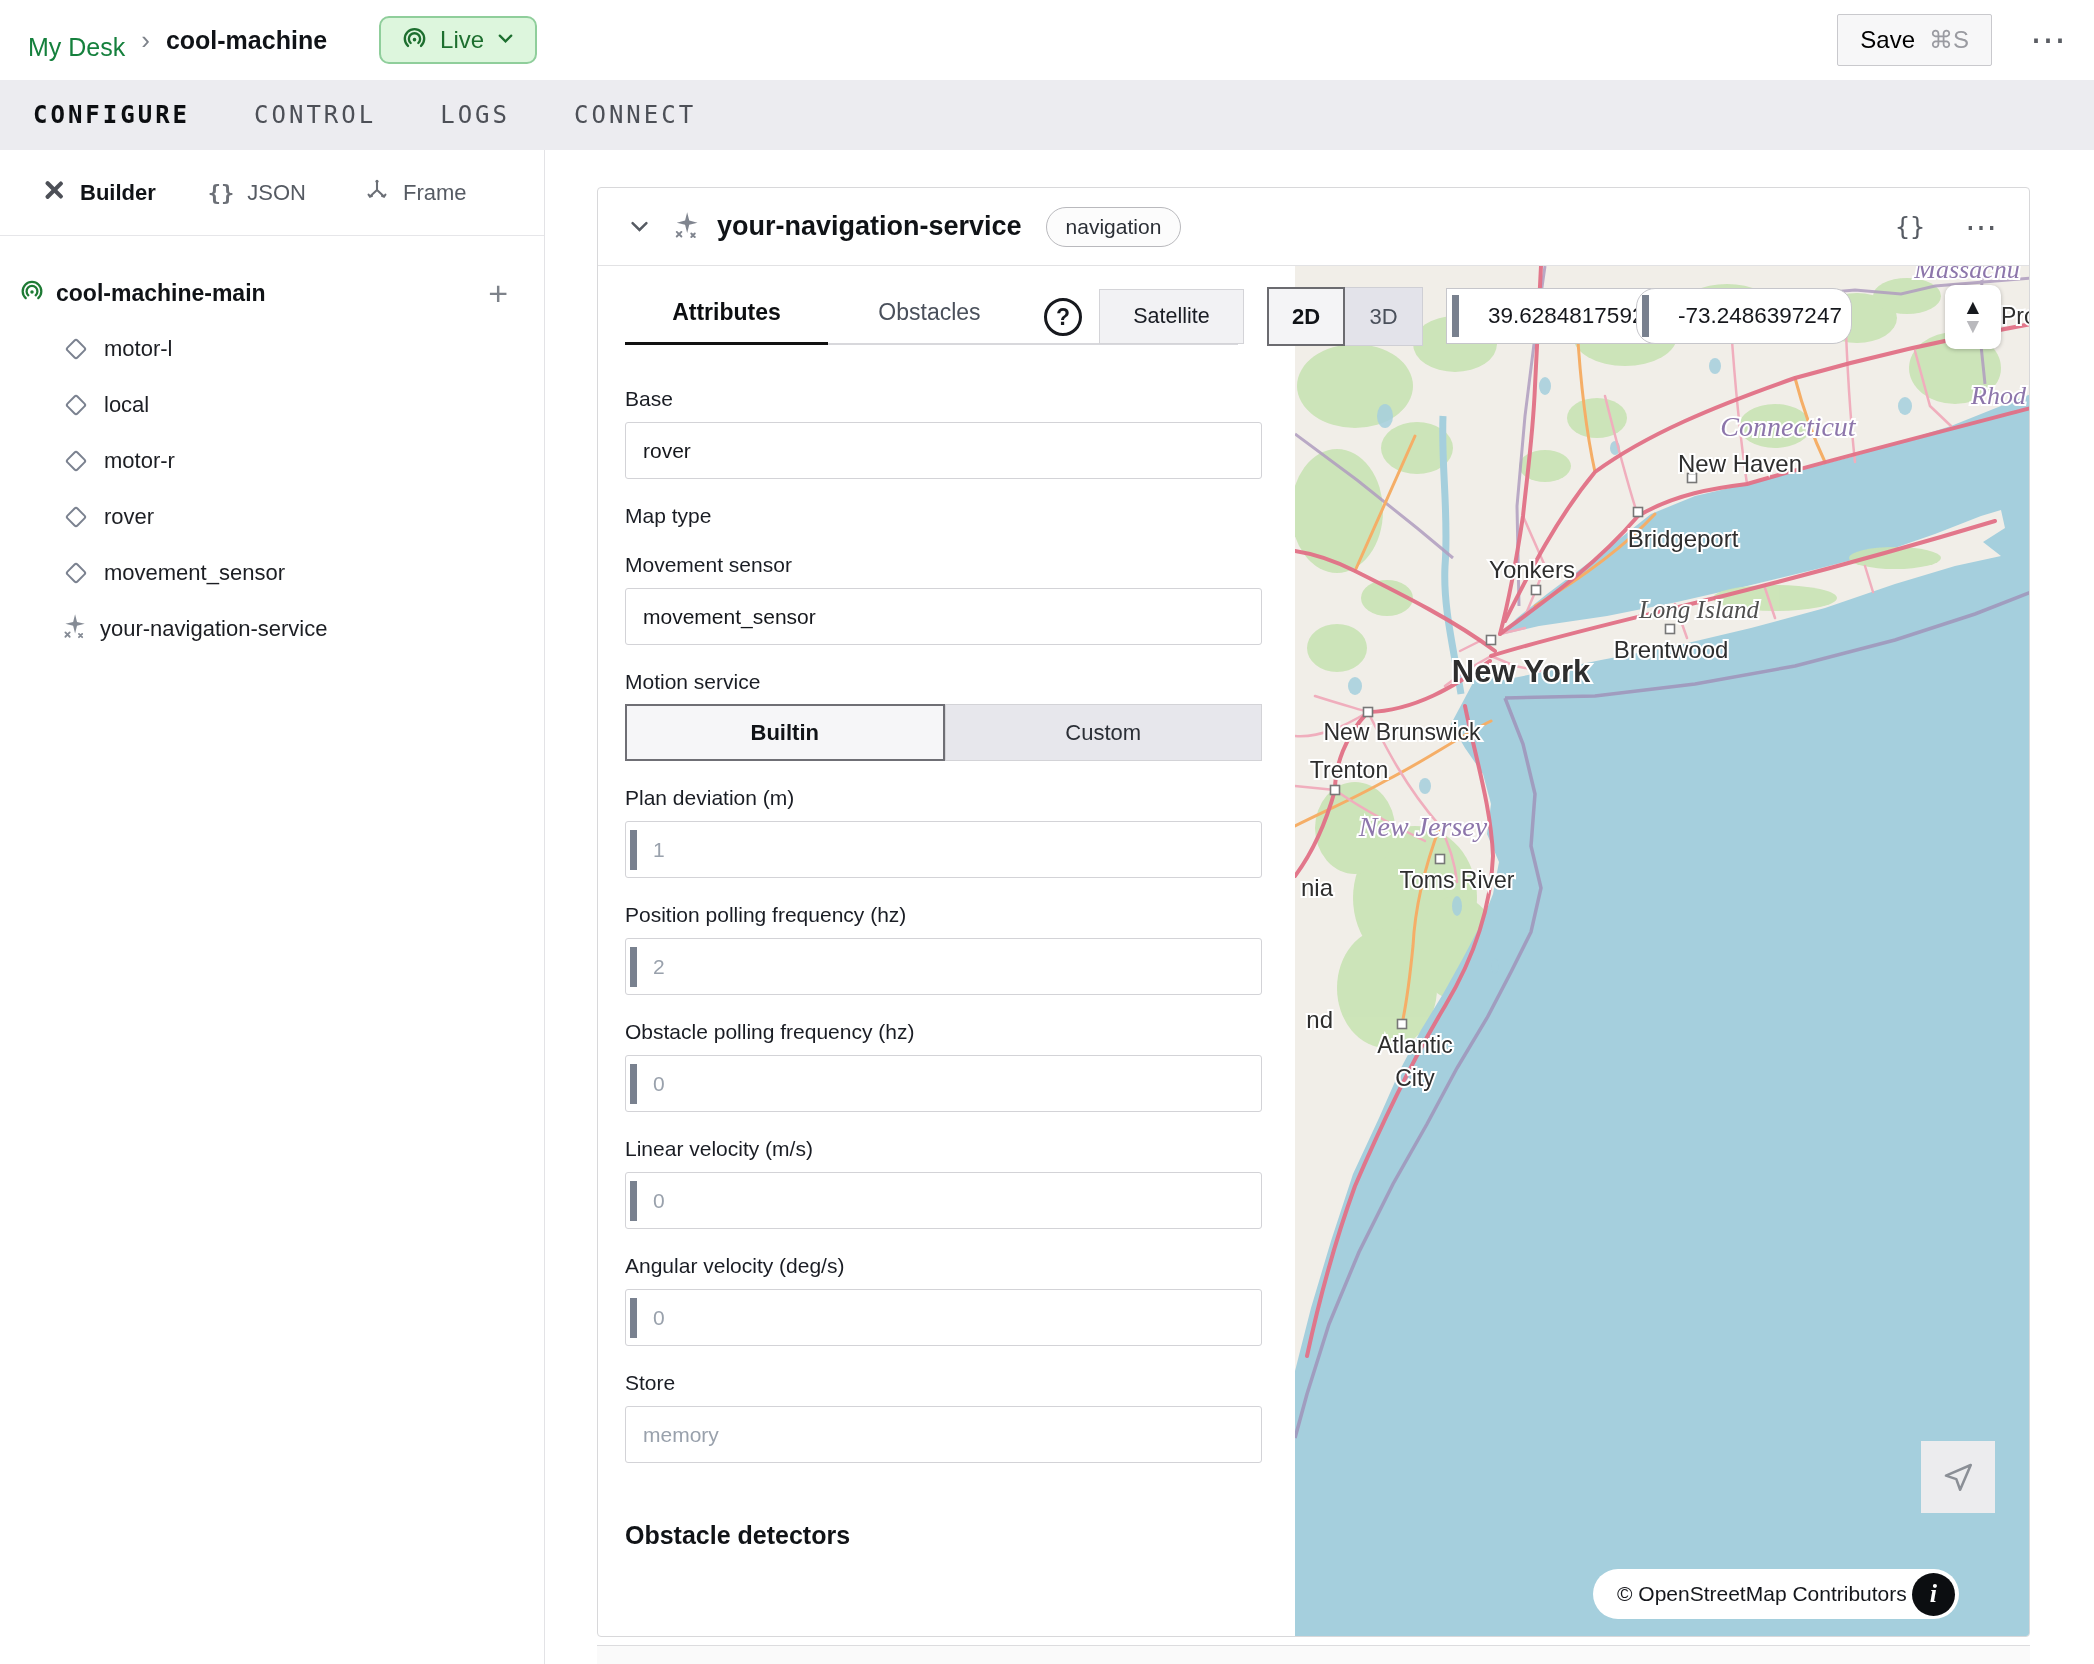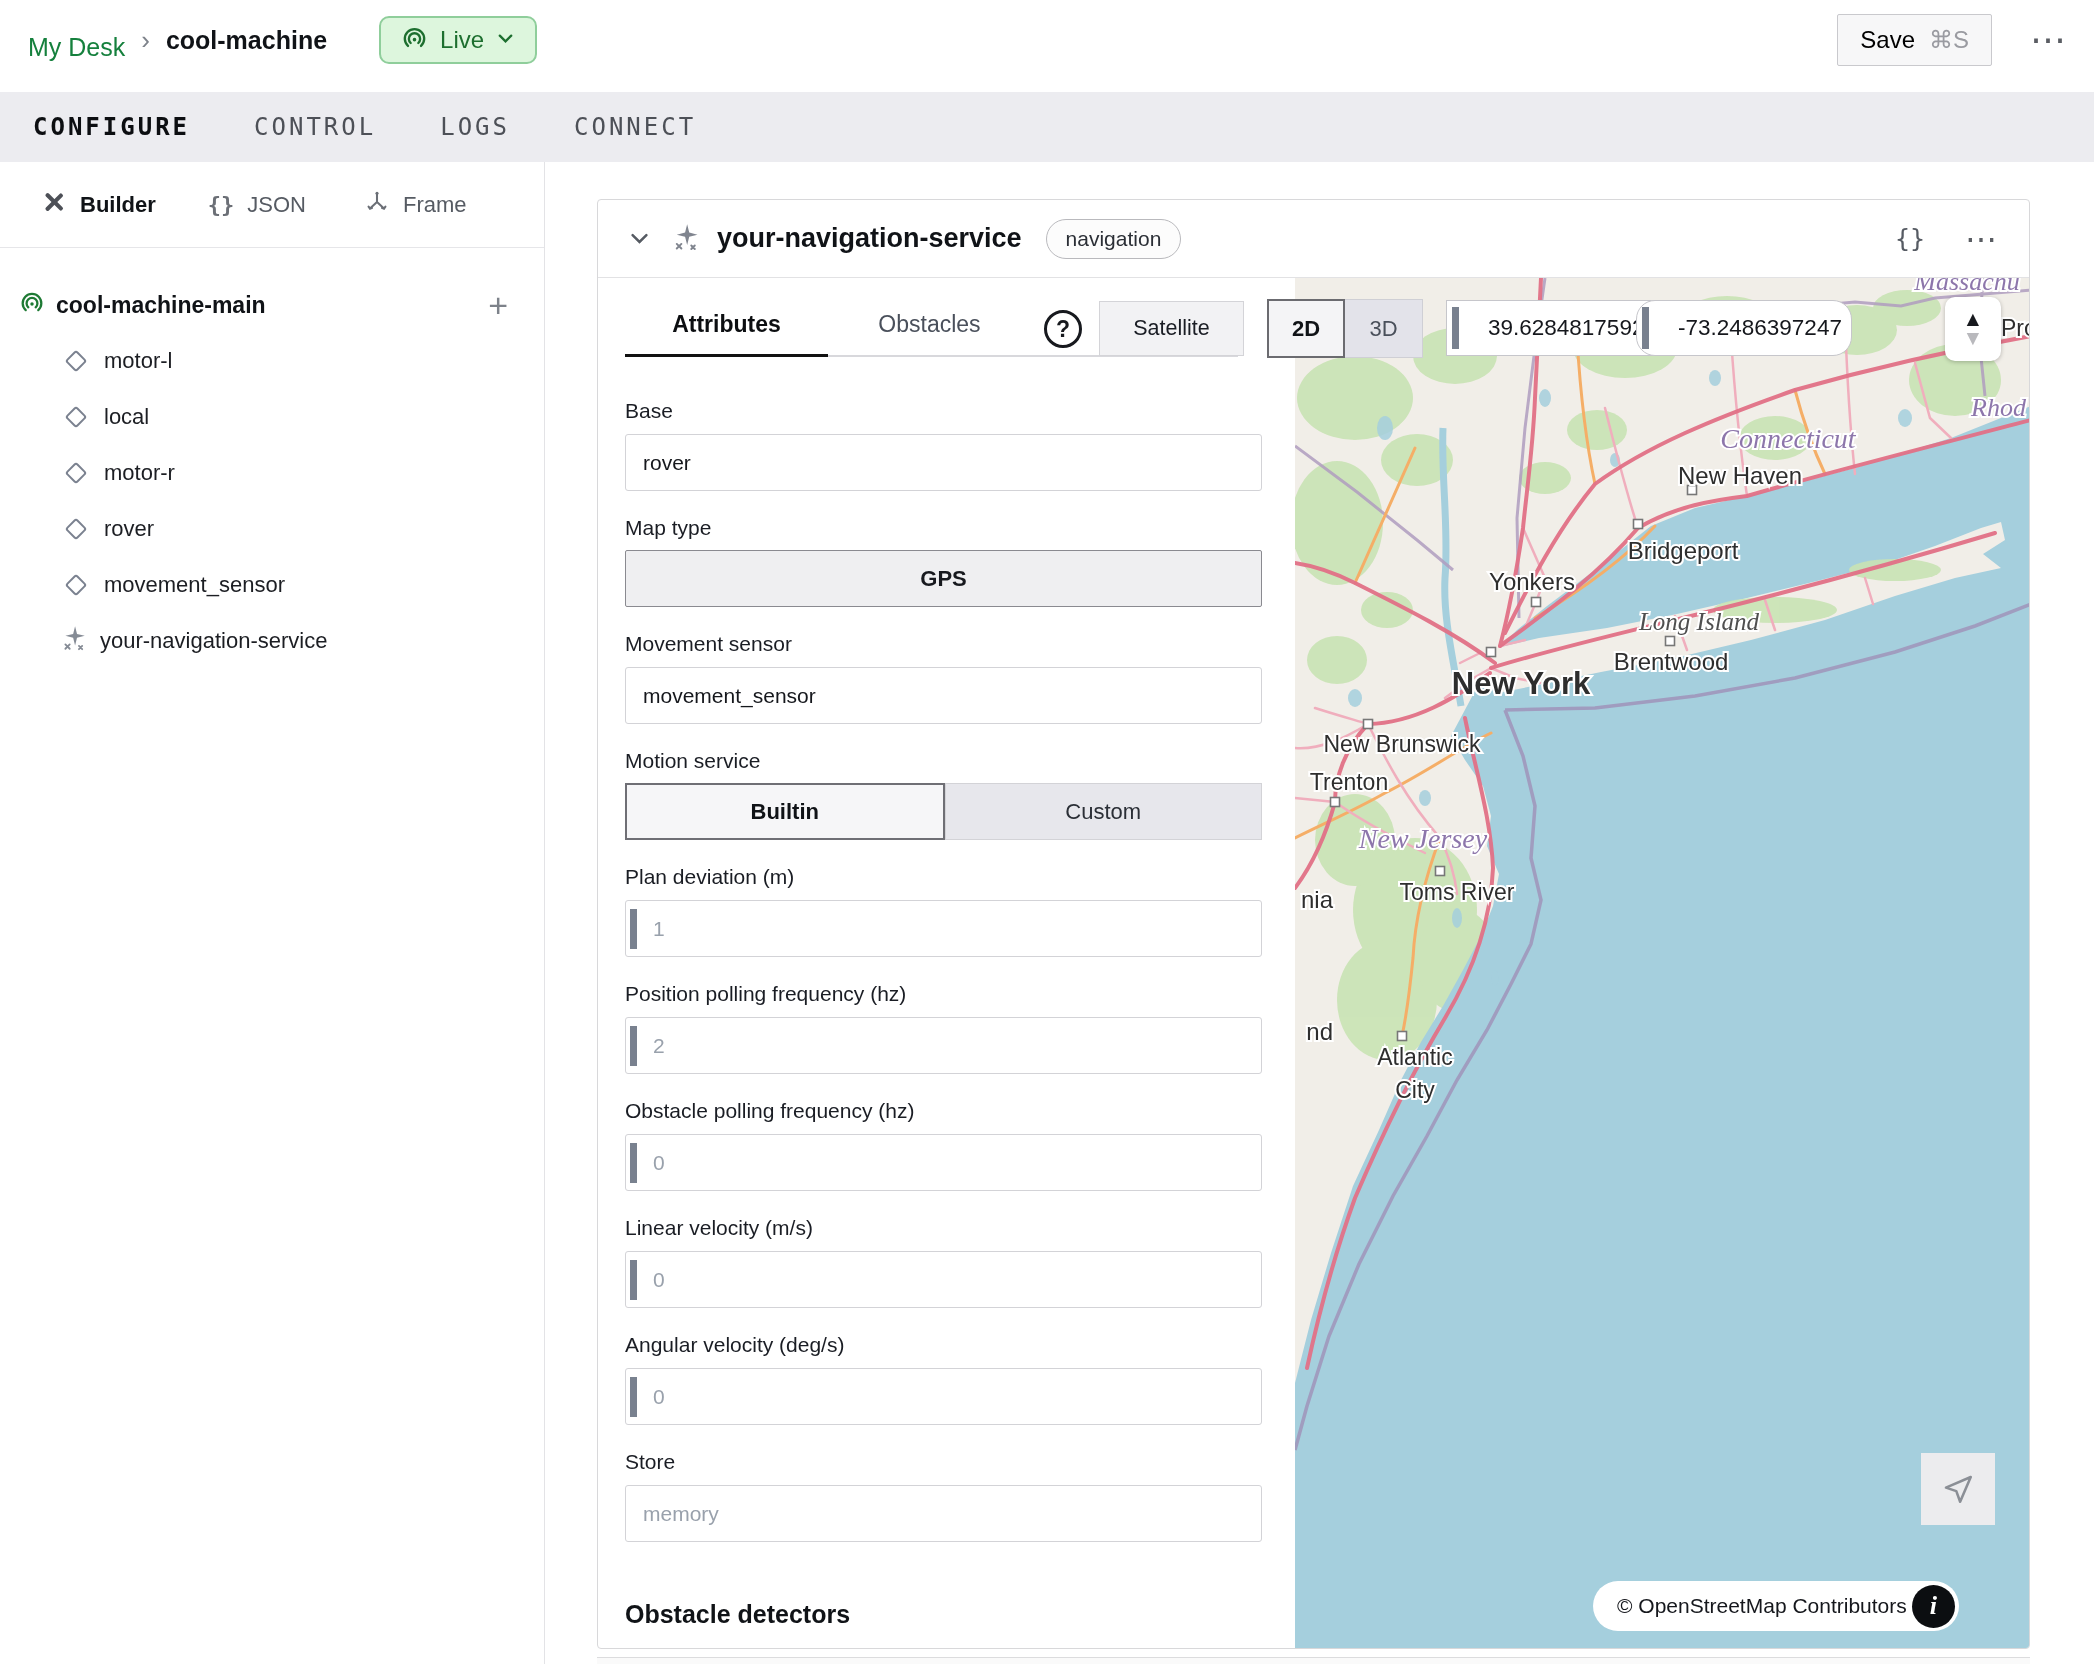--- a/index.html
+++ b/index.html
@@ -16,21 +16,21 @@
     background:#ddf6dd; border:2px solid #8fce9b; border-radius:10px; padding:0 20px; cursor:pointer; }
   .live-badge .lbl { color:#1d6f2f; font-size:24px; font-weight:500; }
   .topbar-right { position:absolute; right:26px; top:0; height:80px; display:flex; align-items:center; gap:38px; }
   .save-btn { height:52px; padding:0 22px; background:#f7f7f8; border:1px solid #c9c9cd; border-radius:2px;
     display:flex; align-items:center; gap:14px; font-size:24px; cursor:pointer; }
   .save-btn .sc { color:#9a9ba1; }
   .dots { color:#5a5d63; font-size:36px; letter-spacing:2px; cursor:pointer; line-height:1; }
 
   
   .tabbar { height:70px; background:#ececf0; display:flex; align-items:center;
-    font-family:"DejaVu Sans Mono", monospace; font-size:24px; letter-spacing:3px;margin-top:12px; }
+    font-family:"DejaVu Sans Mono", monospace; font-size:24px; letter-spacing:3px; }
   .tabbar .tab { margin-left:64px; color:#4d5057; cursor:pointer; font-weight:500; }
   .tabbar .tab:first-child { margin-left:33px; }
   .tabbar .tab.active { color:#0c0e11; font-weight:bold; }
 
   
   .main { position:relative; height:1514px; display:flex; }
   .sidebar { width:545px; border-right:1px solid #e3e3e6; background:#fff; flex:none; }
   .vdivider { position:absolute; left:592px; top:0; bottom:0; width:1px; background:#e6e6e9; }
 
   .modes { height:86px; border-bottom:1px solid #e6e6e9; display:flex; align-items:center; }
@@ -392,21 +392,20 @@
         <div class="form">
           <div class="cfg-tabs">
             <span class="cfg-tab active">Attributes</span>
             <span class="cfg-tab">Obstacles</span>
           </div>
 
           <div class="field-label first">Base</div>
           <input class="tinput" readonly="" value="rover" style="">
 
           <div class="field-label">Map type</div>
-          <button class="gps-btn">GPS</button>
 
           <div class="field-label">Movement sensor</div>
           <input class="tinput" readonly="" value="movement_sensor" style="">
 
           <div class="field-label">Motion service</div>
           <div class="seg">
             <span class="opt active">Builtin</span>
             <span class="opt">Custom</span>
           </div>
 

